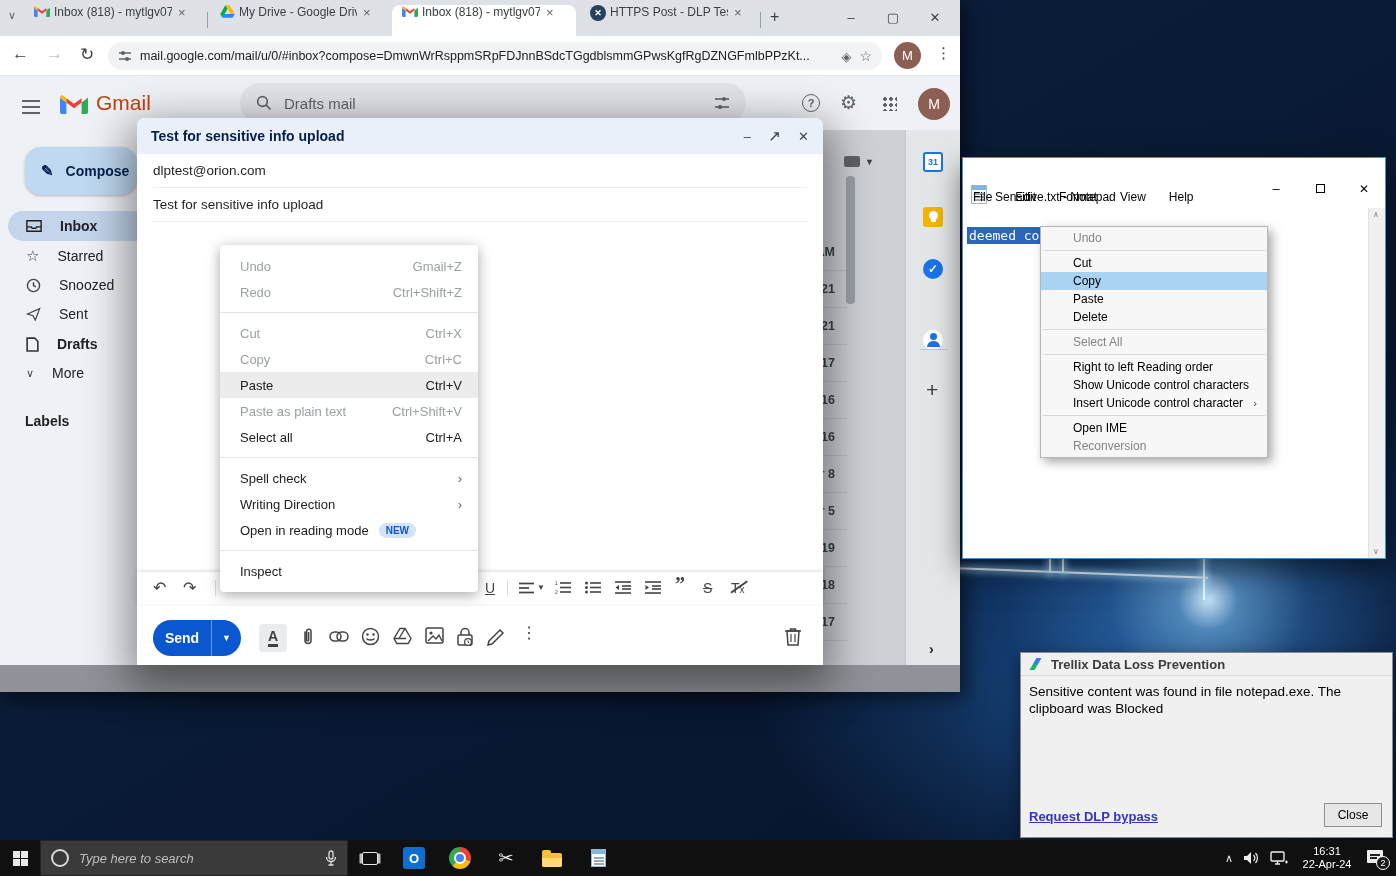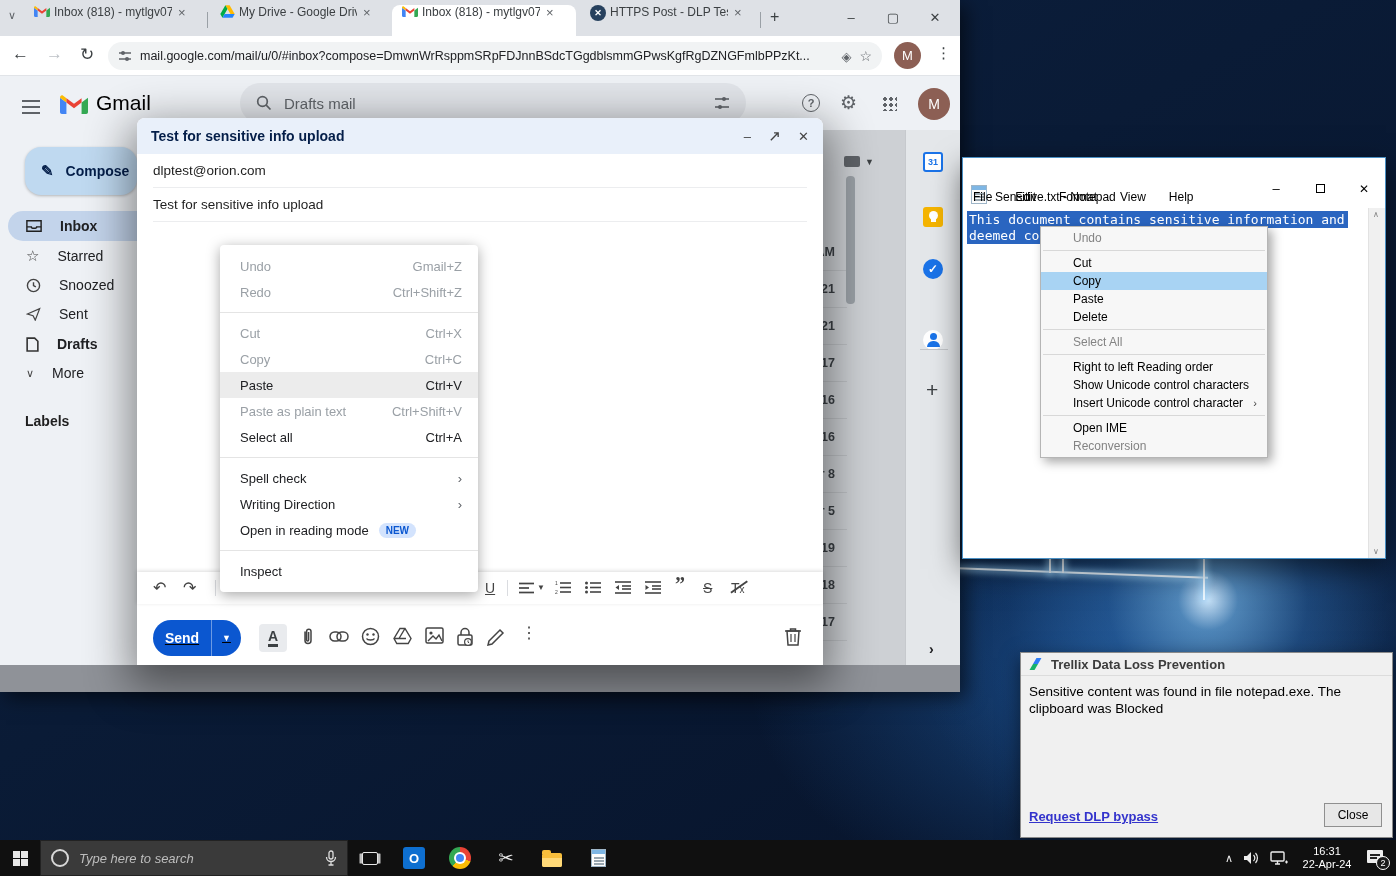--- a/index.html
+++ b/index.html
@@ -46,21 +46,21 @@
   
   .compose { position:absolute; left:137px; top:118px; width:686px; height:547px; background:#fff; border-radius:8px 8px 0 0; box-shadow:0 14px 44px 8px rgba(0,0,0,.45); }
   .chead { position:absolute; left:0; top:0; right:0; height:36px; background:#E9F0FA; border-radius:8px 8px 0 0; display:flex; align-items:center; padding:0 14px; }
   .ctitle { font-size:14px; font-weight:bold; color:#041E49; }
   .chicons { margin-left:auto; display:flex; gap:18px; align-items:center; color:#444; font-size:13px; }
   .crow { position:absolute; left:16px; right:16px; height:34px; display:flex; align-items:center; font-size:13.5px; color:#1F1F1F; border-bottom:1px solid #ECEDEF; }
   .ctoolbar { position:absolute; left:0; right:0; top:454px; height:32px; background:#fff; box-shadow:0 -1px 4px rgba(0,0,0,.14); }
   .tbi { position:absolute; top:6px; color:#444; font-size:16px; line-height:20px; }
   .tbdiv { position:absolute; top:8px; width:1px; height:16px; background:#DADCE0; }
   .sendrow { position:absolute; left:0; right:0; bottom:0; height:55px; }
-  .sendbtn { position:absolute; left:16px; top:10px; height:36px; display:flex;text-decoration:underline; }
+  .sendbtn { position:absolute; left:16px; top:10px; height:36px; display:flex; }
   .sendmain { width:58px; background:#0B57D0; color:#fff; font-size:14px; font-weight:bold; border-radius:18px 0 0 18px; display:flex; align-items:center; justify-content:center; }
   .sendarr { width:30px; background:#0B57D0; color:#fff; border-radius:0 18px 18px 0; border-left:1px solid rgba(255,255,255,.4); display:flex; align-items:center; justify-content:center; font-size:9px; }
   .srico { position:absolute; top:17px; }
 
   
   .cmenu { position:absolute; left:220px; top:245px; width:258px; background:#fff; border-radius:4px; box-shadow:0 3px 14px rgba(0,0,0,.35); padding:8px 0; z-index:30; }
   .cmi { display:flex; align-items:center; height:26px; padding:0 16px 0 20px; font-size:13px; color:#202124; white-space:nowrap; }
   .cmi .sc { margin-left:auto; }
   .cmi.dis { color:#9AA0A6; }
   .cmi.hov { background:#ECECEC; }
@@ -220,21 +220,21 @@
           <span></span>
           <span></span>
           <span></span>
         </div>
       <svg class="ic abs" style="left:60px; top:17px;" width="28" height="21" viewBox="0 0 24 18">
           <path fill="#4285F4" d="M1.6 18h3.9V8.2L0 4.1v12.2C0 17.3.7 18 1.6 18z"></path>
           <path fill="#34A853" d="M18.5 18h3.9c.9 0 1.6-.7 1.6-1.7V4.1l-5.5 4.1z"></path>
           <path fill="#FBBC04" d="M0 4.1l5.5 4.1V4.5L2.7 2.4C1.4 1.4 0 2.4 0 4.1z"></path>
           <path fill="#EA4335" d="M5.5 8.2L12 13l6.5-4.8V4.5L12 9.3 5.5 4.5z"></path>
         </svg>
-      <span class="abs" style="left:96px; top:15px; font-size:21px; color:#000000;">Gmail</span>
+      <span class="abs" style="left:96px; top:15px; font-size:21px; color:#c2410c;">Gmail</span>
       <div class="gsearch">
         <svg class="ic" width="16" height="16" viewBox="0 0 16 16">
             <circle cx="6.5" cy="6.5" r="4.8" fill="none" stroke="#5F6368" stroke-width="1.7"></circle>
             <line x1="10.2" y1="10.2" x2="14.5" y2="14.5" stroke="#5F6368" stroke-width="1.7"></line>
           </svg>
         <span>Drafts mail</span>
         <svg class="ic" style="margin-left:auto;" width="16" height="16" viewBox="0 0 16 16">
             <g stroke="#5F6368" stroke-width="1.6" fill="none">
               <line x1="1" y1="4" x2="15" y2="4"></line>
               <line x1="1" y1="12" x2="15" y2="12"></line>
@@ -540,21 +540,20 @@
       <div class="npctl" style="right:0; font-size:12px;">✕</div>
     </div>
     <div class="npmenu">
       <span>File</span>
       <span>Edit</span>
       <span>Format</span>
       <span>View</span>
       <span>Help</span>
     </div>
     <div class="abs" style="left:2px; top:53px; right:19px; bottom:2px; background:#fff; overflow:hidden;">
-      <span class="npsel abs" style="left:2px; top:0;">This document contains sensitive information and</span>
       <span class="npsel abs" style="left:2px; top:16px;">deemed con</span>
     </div>
     <div class="npscroll">
       <span class="abs" style="left:4px; top:2px; font-size:8px; color:#808080;">∧</span>
       <span class="abs" style="left:4px; bottom:2px; font-size:8px; color:#808080;">∨</span>
     </div>
   </div>
 
   <div class="nmenu">
     <div class="nmi dis"><span>Undo</span></div>

